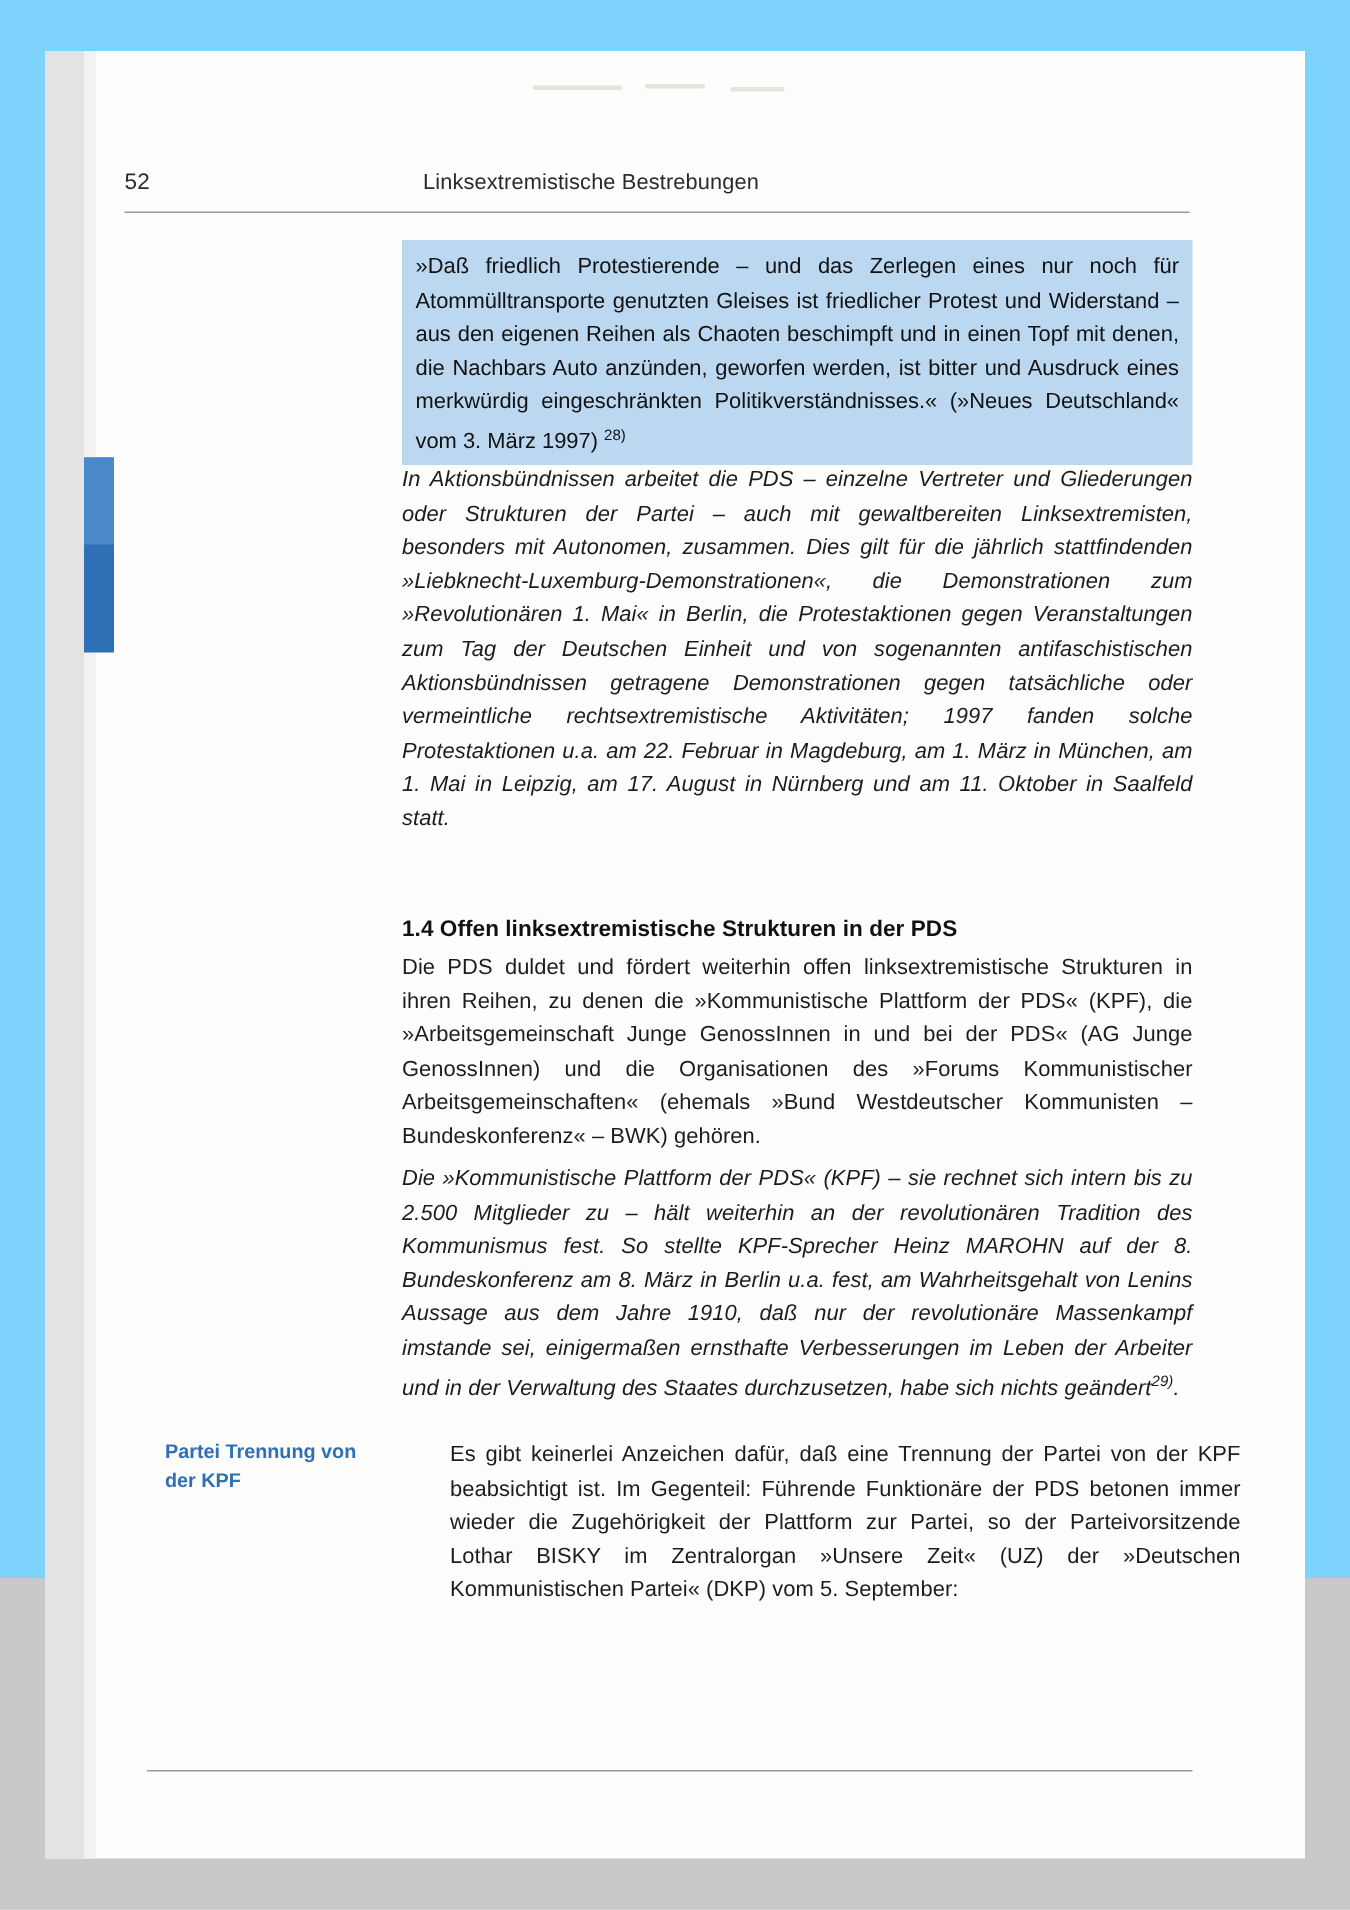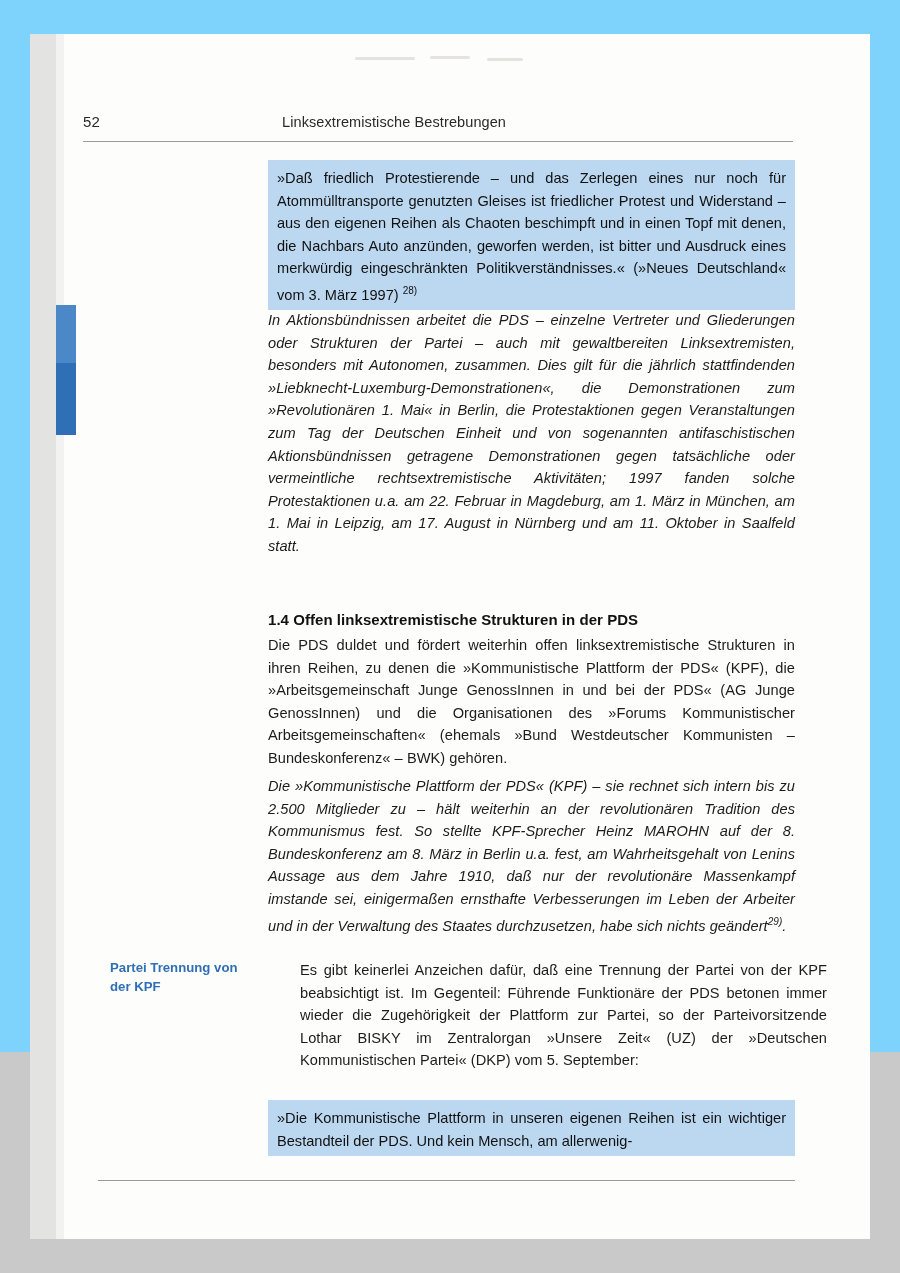--- a/index.html
+++ b/index.html
@@ -194,16 +194,13 @@
   <div class="col" style="top:775px;font-style:italic;">
     <div class="para"><span>Die »Kommunistische Plattform der PDS« (KPF) – sie rechnet sich intern bis zu 2.500 Mitglieder zu – hält weiterhin an der revolutionären Tradition des Kommunismus fest. So stellte KPF-Sprecher Heinz MAROHN auf der 8. Bundeskonferenz am 8. März in Berlin u.a. fest, am Wahrheitsgehalt von Lenins Aussage aus dem Jahre 1910, daß nur der revolutionäre Massenkampf imstande sei, einigermaßen ernsthafte Verbesserungen im Leben der Arbeiter und in der Verwaltung des Staates durchzusetzen, habe sich nichts geändert</span><sup class="fn">29)</sup><span>.</span></div>
   </div>
 
   <div class="marginal" style="top:959px;">Partei Trennung von der KPF</div>
 
   <div class="col" style="top:959px;margin-left:32px;">
     <div class="para">Es gibt keinerlei Anzeichen dafür, daß eine Trennung der Partei von der KPF beabsichtigt ist. Im Gegenteil: Führende Funktionäre der PDS betonen immer wieder die Zugehörigkeit der Plattform zur Partei, so der Parteivorsitzende Lothar BISKY im Zentralorgan »Unsere Zeit« (UZ) der »Deutschen Kommunistischen Partei« (DKP) vom 5. September:</div>
   </div>
 
-  <div class="col" style="top:1100px;">
-    <div class="quote">»Die Kommunistische Plattform in unseren eigenen Reihen ist ein wichtiger Bestandteil der PDS. Und kein Mensch, am allerwenig-</div>
-  </div>
 </div>
 
 </body></html>

